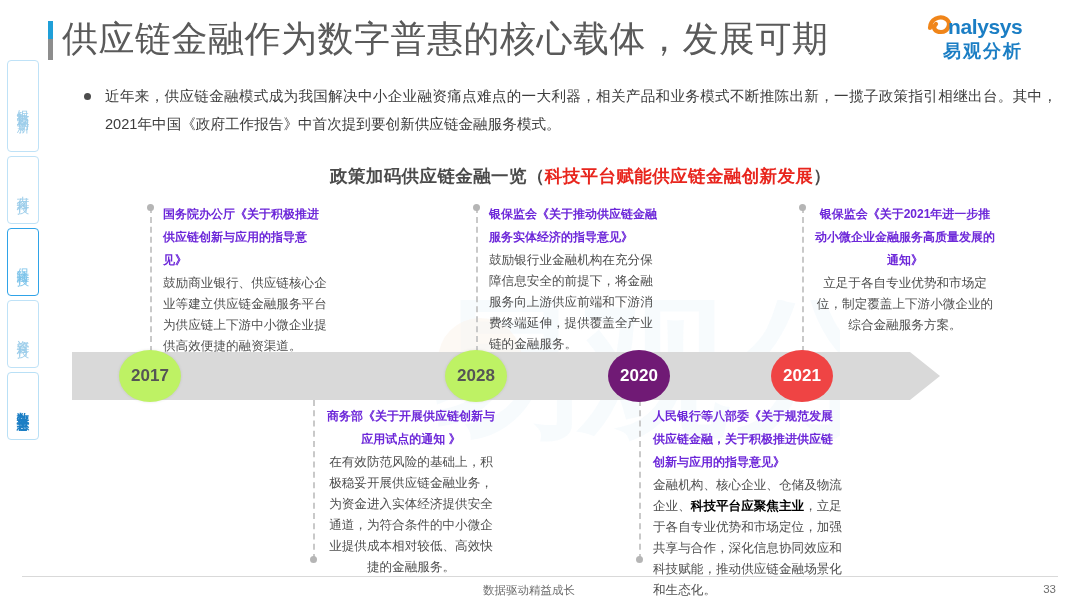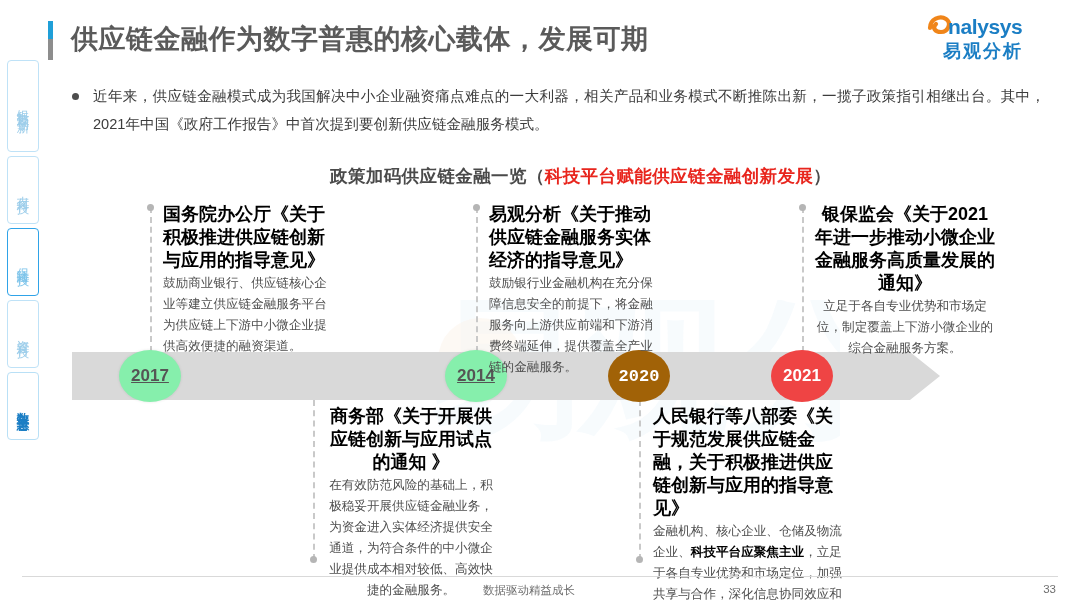--- a/index.html
+++ b/index.html
@@ -24,23 +24,23 @@
     opacity: .30;
   }
 
   
   .title-accent {
     position: absolute; left: 48px; top: 21px;
     width: 5px; height: 39px;
     background: linear-gradient(to bottom, #1f9fd8 0%, #1f9fd8 46%, #8d8d8d 46%, #8d8d8d 100%);
   }
   .page-title {
-    position: absolute; left: 71px; top: 17px;
-    font-size: 27px; line-height: 44px;
-    color: #5a5a5a; font-weight: 700;
+    position: absolute; left: 62px; top: 17px;
+    font-size: 36px; line-height: 44px;
+    color: #5a5a5a; font-weight: 400;
     letter-spacing: .5px;
     white-space: nowrap;
   }
 
   
   .logo { position: absolute; right: 32px; top: 10px; width: 122px; height: 54px; }
   .logo-main { position: absolute; left: 0; top: 2px; width: 122px; height: 28px; }
   .logo-sub {
     position: absolute; left: 17px; top: 29px;
     font-size: 18px; font-weight: bold; color: #1b7ec4; letter-spacing: 2px;
@@ -65,21 +65,21 @@
     writing-mode: vertical-rl;
     letter-spacing: 2px;
     height: auto;
     white-space: nowrap;
     display: flex; align-items: center; justify-content: center;
   }
   .side-tab.highlight { border-color: #2fa3e8; color: #7ec4ea; }
   .side-tab.active { border-color: #b9e0f6; color: #1b7ec4; font-weight: bold; }
 
   
-  .bullet-row { position: absolute; left: 72px; top: 82px; width: 986px; display: flex; }
+  .bullet-row { position: absolute; left: 84px; top: 82px; width: 986px; display: flex; }
   .bullet-dot {
     width: 7px; height: 7px; border-radius: 50%;
     background: #4d4d4d; margin-top: 11px; margin-right: 14px; flex: 0 0 auto;
   }
   .bullet-text {
     font-size: 14.6px; line-height: 28px; color: #3c3c3c;
     text-align: justify; width: 952px;
   }
 
   
@@ -98,37 +98,37 @@
 
   
   .year {
     position: absolute;
     width: 62px; height: 52px;
     border-radius: 50%;
     display: flex; align-items: center; justify-content: center;
     font-size: 17px; font-weight: bold;
     top: 350px;
   }
-  .year.w { background: #86efac; color: #555555; box-shadow: 0 0 3px rgba(0,0,0,.10); text-decoration: underline; }
-  .year.blue { background: #a16207; color: #ffffff; font-family: Liberation Mono, monospace; }
+  .year.w { background: #bef264; color: #555555; box-shadow: 0 0 3px rgba(0,0,0,.10); }
+  .year.blue { background: #701a75; color: #ffffff; }
   .year.red  { background: #ef4444; color: #ffffff; }
 
   
   .dash {
     position: absolute; width: 0; border-left: 2px dashed #c9c9c9;
   }
   .dash-dot {
     position: absolute; width: 7px; height: 7px; border-radius: 50%;
     background: #b5b5b5;
   }
 
   
   .block { position: absolute; }
   .block .head {
-    font-size: 18px; font-weight: bold; color: #000000; line-height: 23px;
+    font-size: 12px; font-weight: bold; color: #6d28d9; line-height: 23px;
   }
   .block .body {
     font-size: 12.6px; color: #4e4e4e; line-height: 21px; margin-top: 1px;
   }
   .block .body .red { color: #000000; font-weight: bold; }
 
   
   .footer-rule {
     position: absolute; left: 22px; top: 576px; width: 1036px; height: 1px;
     background: #d9d9d9;
@@ -201,36 +201,36 @@
   <div class="dash" style="left:639px; top:400px; height:160px;"></div>
   <div class="dash-dot" style="left:636px; top:556px;"></div>
 
   <div class="dash" style="left:802px; top:207px; height:145px;"></div>
   <div class="dash-dot" style="left:799px; top:204px;"></div>
 
   <div class="year w" style="left:119px">
       <span>2017</span>
     </div>
   <div class="year w" style="left:445px">
-      <span>2014</span>
+      <span>2028</span>
     </div>
   <div class="year blue" style="left:608px">
       <span>2020</span>
     </div>
   <div class="year red" style="left:771px">
       <span>2021</span>
     </div>
 
   <div class="block" style="left:163px; top:203px; width:165px;">
     <div class="head">国务院办公厅《关于积极推进供应链创新与应用的指导意见》</div>
     <div class="body">鼓励商业银行、供应链核心企业等建立供应链金融服务平台为供应链上下游中小微企业提供高效便捷的融资渠道。</div>
   </div>
 
   <div class="block" style="left:489px; top:203px; width:168px;">
-    <div class="head">易观分析《关于推动供应链金融服务实体经济的指导意见》</div>
+    <div class="head">银保监会《关于推动供应链金融服务实体经济的指导意见》</div>
     <div class="body">鼓励银行业金融机构在充分保障信息安全的前提下，将金融服务向上游供应前端和下游消费终端延伸，提供覆盖全产业链的金融服务。</div>
   </div>
 
   <div class="block" style="left:815px; top:203px; width:180px;text-align:center;">
     <div class="head">银保监会《关于2021年进一步推动小微企业金融服务高质量发展的通知》</div>
     <div class="body">立足于各自专业优势和市场定位，制定覆盖上下游小微企业的综合金融服务方案。</div>
   </div>
 
   <div class="block" style="left:327px; top:405px; width:168px;text-align:center;">
     <div class="head">商务部《关于开展供应链创新与应用试点的通知 》</div>

